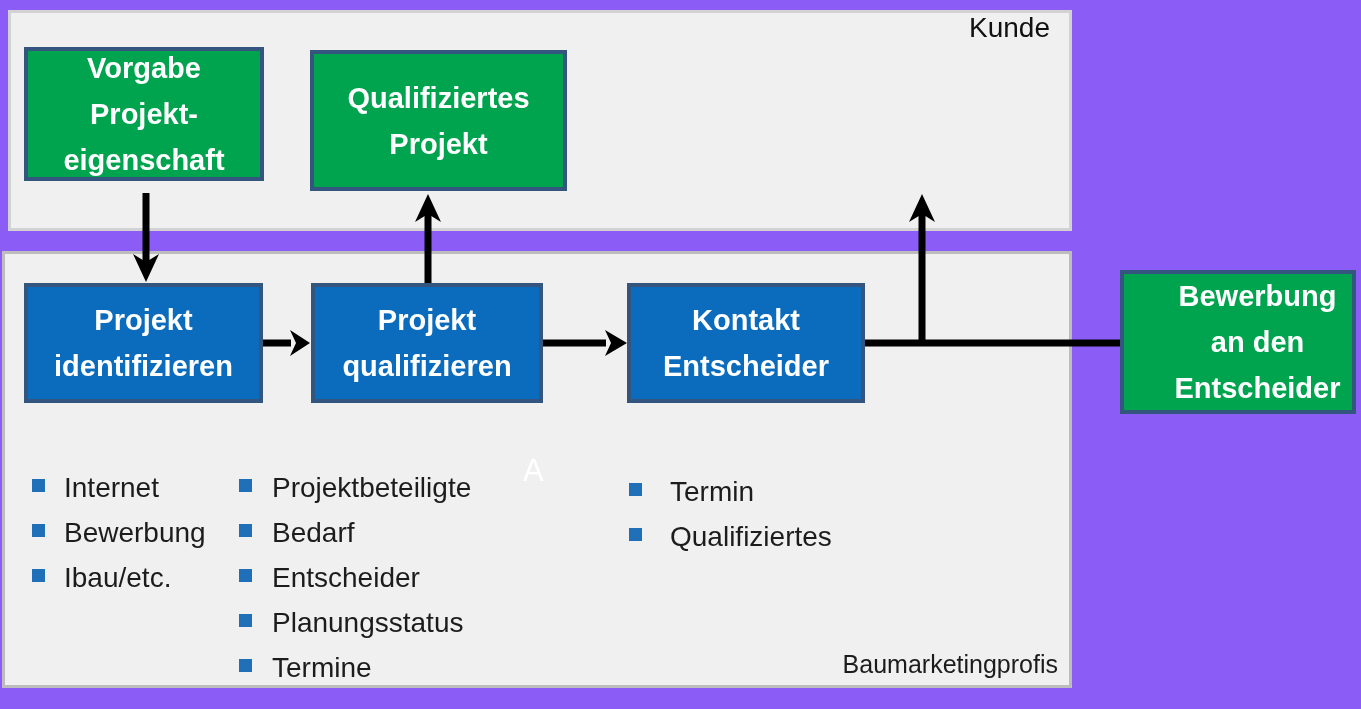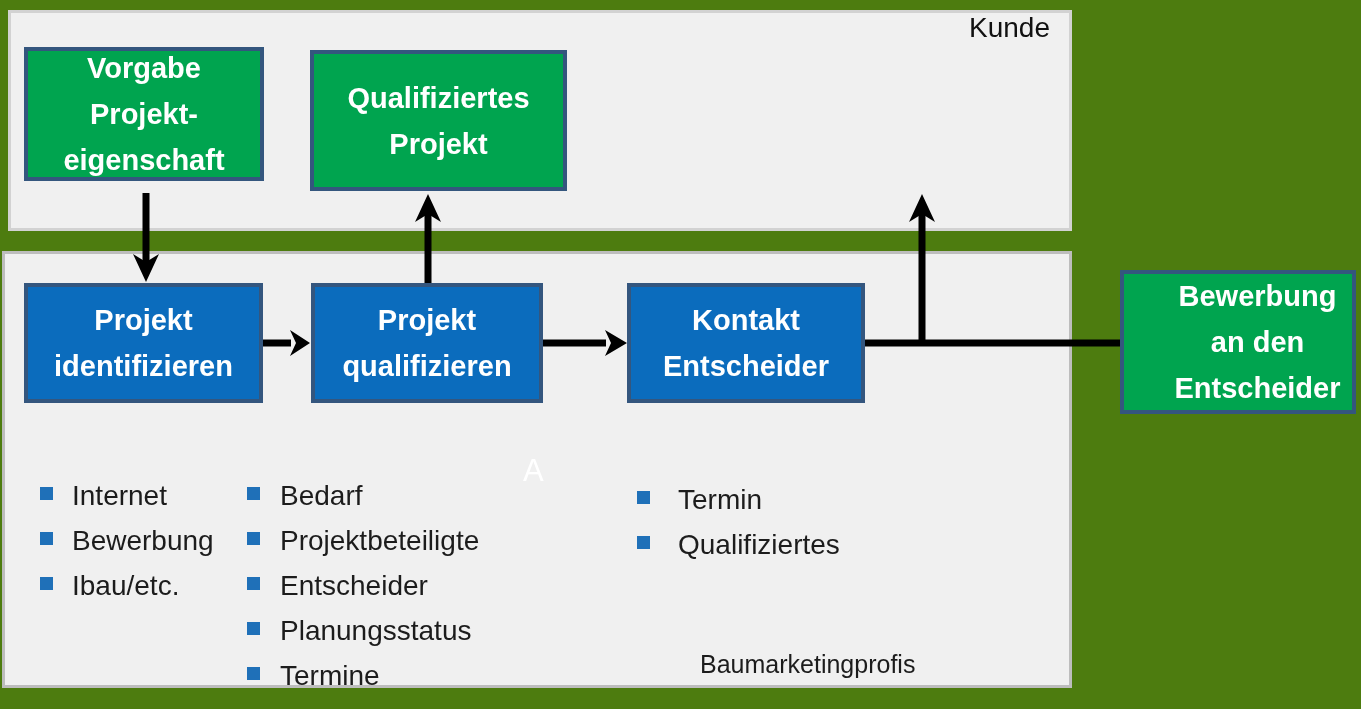--- a/index.html
+++ b/index.html
@@ -1,19 +1,19 @@
 <!DOCTYPE html>
 <html><head>
 <meta charset="utf-8">
 <style>
   html,body { margin:0; padding:0; background:#000; }
   #stage {
     position:relative;
     width:1361px; height:709px;
-    background:#4d7c0f;
+    background:#8b5cf6;
     font-family:"Liberation Sans", sans-serif;
     overflow:hidden;
   }
   .lane {
     position:absolute;
     background:#F0F0F0;
     box-sizing:border-box;
   }
   #lane-customer {
     left:8px; top:10px; width:1064px; height:221px;
@@ -23,21 +23,21 @@
     left:2px; top:251px; width:1070px; height:437px;
     border:3px solid #BDBDBD;
   }
   .lane-label {
     position:absolute;
     color:#111111;
     font-size:28px;
     z-index:12;
   }
   #label-kunde { left:860px; top:12px; width:190px; text-align:right; }
-  #label-baumarketingprofis { left:700px; top:650px; width:358px; text-align:left; font-size:25px; color:#1C1C1C; }
+  #label-baumarketingprofis { left:700px; top:650px; width:358px; text-align:right; font-size:25px; color:#1C1C1C; }
   .box {
     position:absolute;
     box-sizing:border-box;
     display:flex; align-items:center; justify-content:center;
     text-align:center;
     color:#FFFFFF;
     font-weight:bold;
     font-size:29px;
     z-index:10;
     border:4px solid #34567E;
@@ -54,21 +54,21 @@
   #box-qualifizieren  { left:311px;  top:283px; width:232px; height:120px; }
   #box-kontakt        { left:627px;  top:283px; width:238px; height:120px; }
 
   #arrow-layer {
     position:absolute; left:0; top:0; width:1361px; height:709px;
     z-index:6; pointer-events:none;
   }
   #arrow-layer line { stroke:#000000; stroke-width:7px; }
   #arrow-layer polygon { fill:#000000; }
 
-  .bullet-col { position:absolute; z-index:11; list-style:none; margin:12px; padding:0; }
+  .bullet-col { position:absolute; z-index:11; list-style:none; margin:4px; padding:0; }
   #col-identify  { left:28px;  top:461px; }
   #col-qualify   { left:235px; top:461px; }
   #col-contact   { left:625px; top:465px; }
   .bullet-col li {
     height:45px; display:flex; align-items:center;
     font-size:28px; color:#1C1C1C; white-space:nowrap;
   }
   .bullet {
     width:13px; height:13px; background:#1F70B8;
     flex:none; margin-top:-4px;
@@ -158,28 +158,28 @@
       </li>
     <li>
         <span class="bullet"></span>
         <span>Ibau/etc.</span>
       </li>
   </ul>
 
   <ul id="col-qualify" class="bullet-col">
     <li>
         <span class="bullet"></span>
+        <span>Projektbeteiligte</span>
+      </li>
+    <li>
+        <span class="bullet"></span>
         <span>Bedarf</span>
       </li>
     <li>
         <span class="bullet"></span>
-        <span>Projektbeteiligte</span>
-      </li>
-    <li>
-        <span class="bullet"></span>
         <span>Entscheider</span>
       </li>
     <li>
         <span class="bullet"></span>
         <span>Planungsstatus</span>
       </li>
     <li>
         <span class="bullet"></span>
         <span>Termine</span>
       </li>

